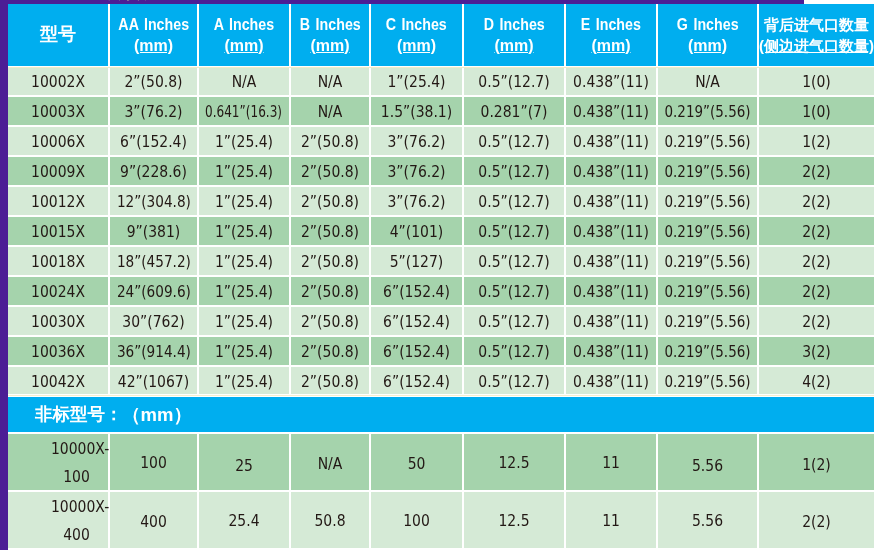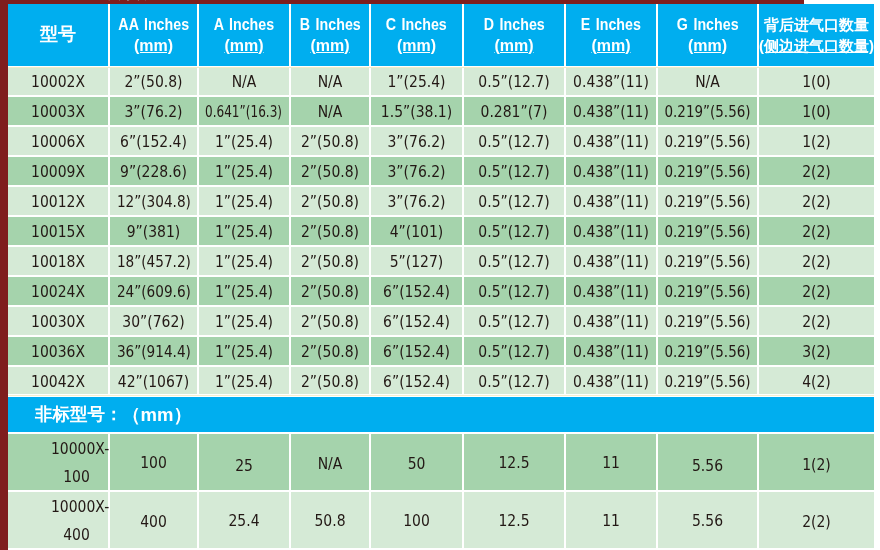--- a/index.html
+++ b/index.html
@@ -1,21 +1,21 @@
 <!DOCTYPE html>
 <html><head>
 <meta charset="utf-8">
 <title>Spec Table</title>
 <style>
   html,body{margin:0;padding:0;}
   body{
     width:880px;height:550px;overflow:hidden;background:#ffffff;
     font-family:"DejaVu Sans Condensed","DejaVu Sans",sans-serif;
   }
-  .sheet{position:relative;width:804px;height:550px;background:#7f1d1d;}
+  .sheet{position:relative;width:804px;height:550px;background:#4c1d95;}
 
   .tbl{position:absolute;left:8px;top:4px;width:866px;
        border-collapse:separate;border-spacing:0;table-layout:fixed;}
 
   .tbl th,.tbl td{padding:0;margin:0;text-align:center;vertical-align:middle;
        color:#231815;}
 
   
   .hrow th{background:#00AEEF;color:#fff;font-weight:bold;
            font-family:"Liberation Sans",sans-serif;

